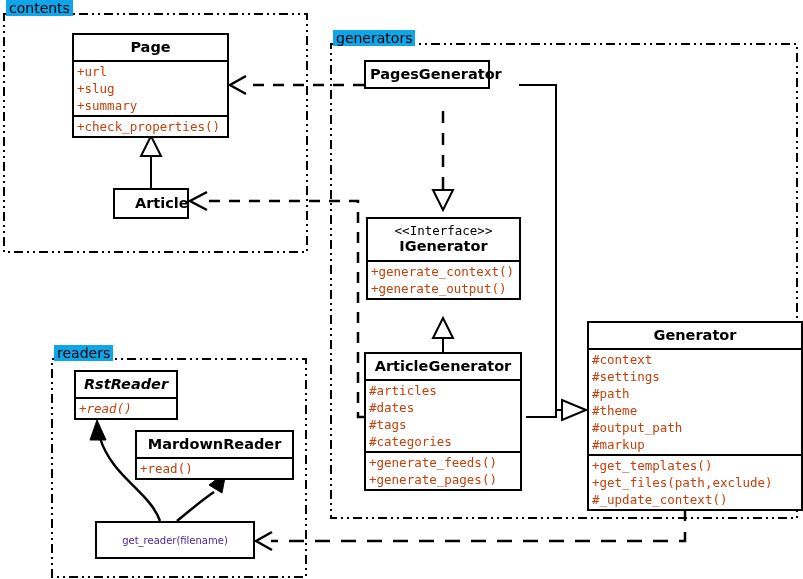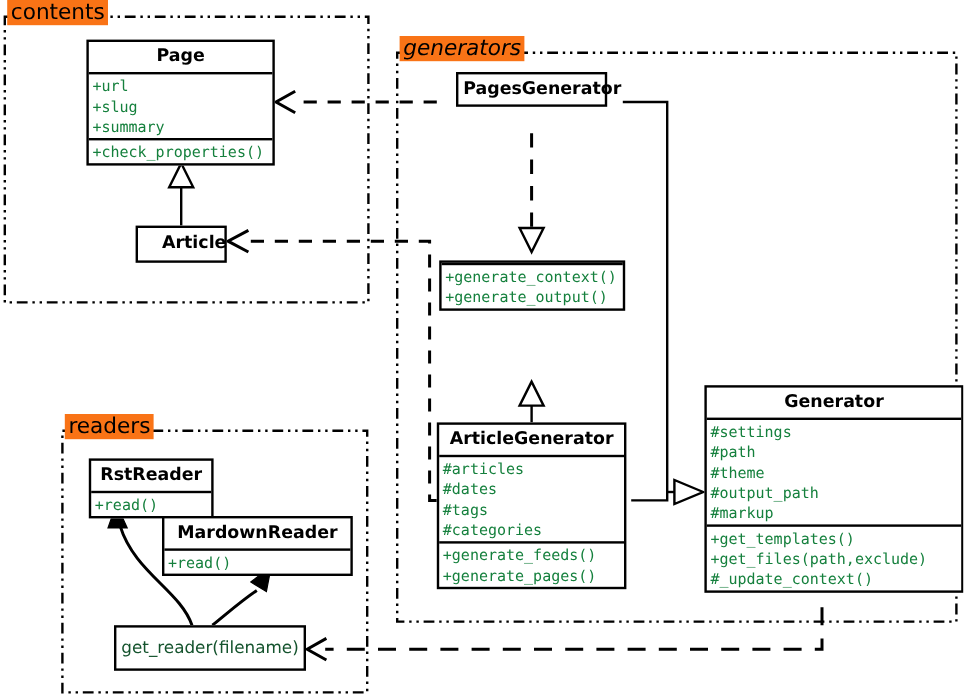--- a/index.html
+++ b/index.html
@@ -20,23 +20,23 @@
     left: 0;
     top: 0;
     width: 803px;
     height: 579px;
   }
 
   
   .package-label {
     position: absolute;
     font-family: "DejaVu Sans", sans-serif;
-    font-size: 18px;
+    font-size: 14px;
     color: #000;
-    background: #f97316;
+    background: #0ea5e9;
     padding: 0 3px;
     white-space: nowrap;
     z-index: 6;
   }
 
   
   .uml-class {
     position: absolute;
     box-sizing: border-box;
     border: 2px solid #000;
@@ -62,39 +62,39 @@
     line-height: 1.2;
     white-space: nowrap;
   }
   .uml-compartment {
     border-top: 2px solid #000;
     padding: 1px 0 1px 0;
   }
   .uml-item {
     font-family: "DejaVu Sans Mono", monospace;
     font-size: 12.5px;
-    color: #15803d;
+    color: #c2410c;
     line-height: 1.36;
     padding: 0 2px 0 3px;
     white-space: nowrap;
   }
   .plain-box {
     position: absolute;
     box-sizing: border-box;
     border: 2px solid #000;
     background: #ffffff;
     z-index: 5;
     display: flex;
     align-items: center;
     justify-content: center;
   }
   .plain-box-label {
     font-family: "DejaVu Sans", sans-serif;
-    font-size: 14px;
-    color: #14532d;
+    font-size: 10px;
+    color: #4c1d95;
     white-space: nowrap;
   }
 </style>
 </head>
 <body>
 
 <div id="canvas">
 
   <svg id="svg-layer" viewBox="0 0 803 579" xmlns="http://www.w3.org/2000/svg">
 
@@ -127,44 +127,48 @@
     <polyline points="272,532 256,541 272,550" fill="none" stroke="#000000" stroke-width="2.5" stroke-linejoin="miter"></polyline>
 
     <path d="M 160,521 C 150,492 112,477 100,438" fill="none" stroke="#000000" stroke-width="2.5"></path>
     <polygon points="97,420 106,440 90,440" fill="#000000" stroke="#000000" stroke-width="1"></polygon>
 
     <path d="M 177,521 C 193,508 202,500 214,492" fill="none" stroke="#000000" stroke-width="2.5"></path>
     <polygon points="226,472 222,493 209,485" fill="#000000" stroke="#000000" stroke-width="1"></polygon>
   </svg>
 
   <div class="package-label" style="left:6px; top:0px;">contents</div>
-  <div class="package-label" style="left:333px; top:30px;font-style:italic;">generators</div>
+  <div class="package-label" style="left:333px; top:30px;">generators</div>
   <div class="package-label" style="left:54px; top:345px;">readers</div>
 
   <div class="uml-class" style="left:72px; top:33px; width:157px;">
     <div class="uml-name">Page</div>
     <div class="uml-compartment">
       <div class="uml-item">+url</div>
       <div class="uml-item">+slug</div>
       <div class="uml-item">+summary</div>
     </div>
     <div class="uml-compartment">
       <div class="uml-item">+check_properties()</div>
     </div>
   </div>
 
   <div class="uml-class" style="left:113px; top:188px; width:76px;">
     <div class="uml-name" style="padding:5px 20px;">Article</div>
   </div>
 
-  <div class="uml-class" style="left:380px; top:60px; width:126px;">
+  <div class="uml-class" style="left:364px; top:60px; width:126px;">
     <div class="uml-name">PagesGenerator</div>
   </div>
 
   <div class="uml-class" style="left:366px; top:217px; width:155px;">
+    <div class="uml-name" style="padding:4px 4px 5px 4px;">
+      <div class="uml-stereotype">&lt;&lt;Interface&gt;&gt;</div>
+      <div>IGenerator</div>
+    </div>
     <div class="uml-compartment">
       <div class="uml-item">+generate_context()</div>
       <div class="uml-item">+generate_output()</div>
     </div>
   </div>
 
   <div class="uml-class" style="left:364px; top:352px; width:158px;">
     <div class="uml-name">ArticleGenerator</div>
     <div class="uml-compartment">
       <div class="uml-item">#articles</div>
@@ -174,34 +178,35 @@
     </div>
     <div class="uml-compartment">
       <div class="uml-item">+generate_feeds()</div>
       <div class="uml-item">+generate_pages()</div>
     </div>
   </div>
 
   <div class="uml-class" style="left:587px; top:321px; width:216px;">
     <div class="uml-name">Generator</div>
     <div class="uml-compartment">
+      <div class="uml-item">#context</div>
       <div class="uml-item">#settings</div>
       <div class="uml-item">#path</div>
       <div class="uml-item">#theme</div>
       <div class="uml-item">#output_path</div>
       <div class="uml-item">#markup</div>
     </div>
     <div class="uml-compartment">
       <div class="uml-item">+get_templates()</div>
       <div class="uml-item">+get_files(path,exclude)</div>
       <div class="uml-item">#_update_context()</div>
     </div>
   </div>
 
-  <div class="uml-class" style="left:74px; top:382px; width:104px;">
+  <div class="uml-class" style="left:74px; top:370px; width:104px;font-style:italic;">
     <div class="uml-name">RstReader</div>
     <div class="uml-compartment">
       <div class="uml-item">+read()</div>
     </div>
   </div>
 
   <div class="uml-class" style="left:135px; top:430px; width:159px;">
     <div class="uml-name">MardownReader</div>
     <div class="uml-compartment">
       <div class="uml-item">+read()</div>

